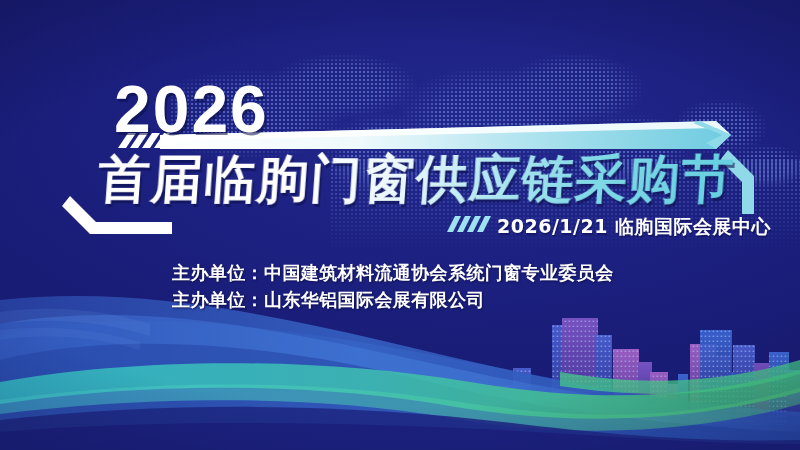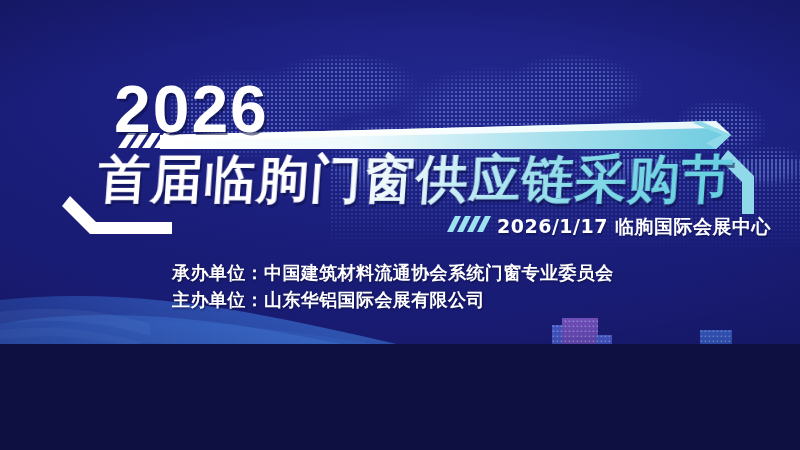--- a/index.html
+++ b/index.html
@@ -3,21 +3,21 @@
 <meta charset="utf-8">
 <style>
   html, body {
     margin: 0;
     padding: 0;
     background: #0d1040;
   }
   #poster {
     position: relative;
     width: 800px;
-    height: 344px;
+    height: 450px;
     overflow: hidden;
     background: #1d2180;
     font-family: "Liberation Sans", "DejaVu Sans", sans-serif;
     user-select: none;
   }
 
   
   .bg-base {
     position: absolute;
     inset: 0;
@@ -307,21 +307,21 @@
     </g>
   </svg>
 
   <div class="bg-vignette"></div>
 
   <div class="content">
     <div class="year">2026</div>
 
     <div class="title-main">首届临朐门窗供应链采购节</div>
 
-    <div class="subtitle">2026/1/17  临朐国际会展中心</div>
+    <div class="subtitle">2026/1/21  临朐国际会展中心</div>
 
     <div class="orgs">
-      <div>承办单位：中国建筑材料流通协会系统门窗专业委员会</div>
+      <div>主办单位：中国建筑材料流通协会系统门窗专业委员会</div>
       <div>主办单位：山东华铝国际会展有限公司</div>
     </div>
   </div>
 
 </div>
 
 </body></html>

